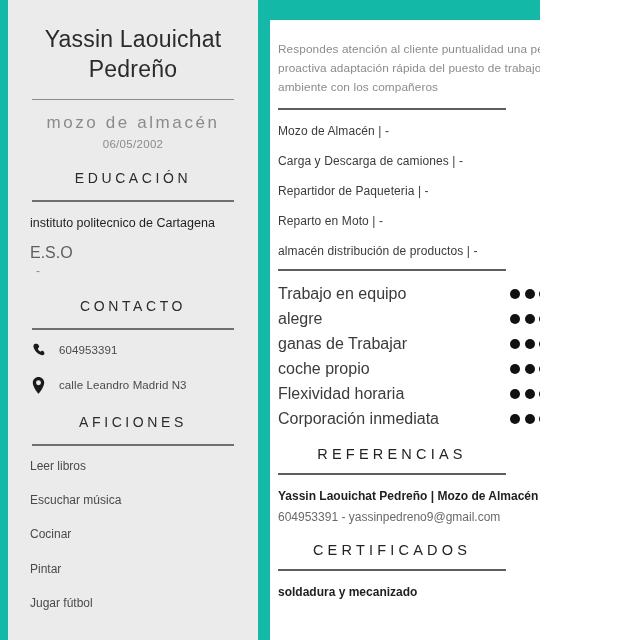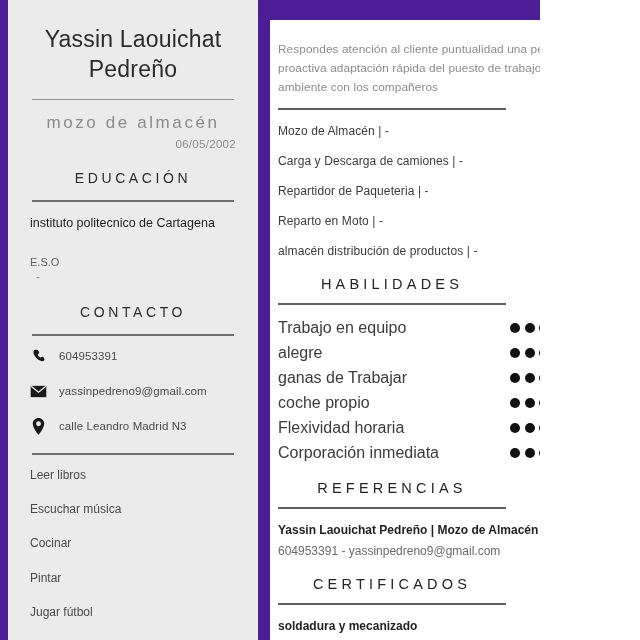--- a/index.html
+++ b/index.html
@@ -8,21 +8,21 @@
     width: 640px;
     height: 640px;
     background: #ffffff;
     font-family: "Liberation Sans", sans-serif;
   }
 
   #resume {
     position: relative;
     width: 540px;
     height: 640px;
-    background: #4c1d95;
+    background: #14b8a6;
     overflow: hidden;
     display: flex;
   }
 
   
   .left-panel {
     position: absolute;
     left: 8px;
     top: 0;
     width: 250px;
@@ -54,21 +54,21 @@
   }
 
   .job-title {
     text-align: center;
     font-size: 17px;
     color: #8b8b8b;
     letter-spacing: 2.6px;
     line-height: 1.3;
   }
   .birthdate {
-    text-align: right;
+    text-align: center;
     font-size: 11.5px;
     color: #8b8b8b;
     margin-top: 4px;
     letter-spacing: 0.3px;
   }
 
   .sec-head {
     text-align: center;
     font-size: 14px;
     color: #2b2b2b;
@@ -76,23 +76,23 @@
     margin-top: 20px;
   }
 
   .edu-school {
     font-size: 12.5px;
     font-weight: normal;
     color: #1f1f1f;
     line-height: 1.45;
   }
   .edu-level {
-    font-size: 11px;
+    font-size: 16px;
     color: #5f5f5f;
-    margin-top: 24px;
+    margin-top: 12px;
   }
   .edu-dash {
     font-size: 12px;
     color: #8b8b8b;
     margin-top: 2px;
     padding-left: 6px;
   }
 
   .contact-row {
     display: flex;
@@ -236,39 +236,31 @@
 
     <div class="contact-row">
       <span class="c-icon">
         <svg width="16" height="16" viewBox="0 0 24 24" fill="#1a1a1a">
           <path d="M6.6 2.5c-.9 0-1.7.5-2.2 1.3-.9 1.5-.9 3.4-.2 5.2 1 2.6 2.8 5.1 5.1 7.1 2.2 1.9 4.7 3.3 7 3.6 1.4.2 2.7-.2 3.5-1.3.5-.7.6-1.6.2-2.3l-1.4-2.3c-.4-.7-1.3-.9-2-.6l-2 .9c-.4.2-.9.1-1.3-.2-1.1-.9-2.1-2-2.8-3.2-.2-.4-.2-.9.1-1.2l1.3-1.6c.5-.6.5-1.5.1-2.1L10.4 3.4c-.4-.6-1-.9-1.7-.9H6.6z"></path>
         </svg>
       </span>
       <span class="contact-text">604953391</span>
     </div>
 
-    <div class="contact-row">
-      <span class="c-icon">
-        <svg width="17" height="13" viewBox="0 0 24 18" fill="#1a1a1a">
-          <path d="M1 1h22v16H1z"></path>
-          <path d="M1.6 1.6L12 10 22.4 1.6" stroke="#ebebeb" stroke-width="1.8" fill="none"></path>
-        </svg>
-      </span>
-      <span class="contact-text">yassinpedreno9@gmail.com</span>
-    </div>
 
     <div class="contact-row">
       <span class="c-icon">
         <svg width="13" height="17" viewBox="0 0 16 22" fill="#1a1a1a">
           <path d="M8 0C3.9 0 .6 3.3.6 7.4c0 5.2 6.1 13 7.4 14.4 1.3-1.4 7.4-9.2 7.4-14.4C15.4 3.3 12.1 0 8 0zm0 10.6a3.2 3.2 0 110-6.4 3.2 3.2 0 010 6.4z"></path>
         </svg>
       </span>
       <span class="contact-text">calle Leandro Madrid N3</span>
     </div>
 
+    <div class="sec-head">AFICIONES</div>
     <div class="rule thick"></div>
     <div class="hobbies">
       <div class="hobby">Leer libros</div>
       <div class="hobby">Escuchar música</div>
       <div class="hobby">Cocinar</div>
       <div class="hobby">Pintar</div>
       <div class="hobby">Jugar fútbol</div>
     </div>
   </div>
 
@@ -278,21 +270,20 @@
 
     <div class="rule-r"></div>
     <div>
       <div class="exp-item">Mozo de Almacén  |  -</div>
       <div class="exp-item">Carga y Descarga de camiones |  -</div>
       <div class="exp-item">Repartidor de Paqueteria  |  -</div>
       <div class="exp-item">Reparto en Moto  |  -</div>
       <div class="exp-item">almacén distribución de productos  |  -</div>
     </div>
 
-    <div class="sec-head-r">HABILIDADES</div>
     <div class="rule-r"></div>
     <div id="skills-list">
         <div class="skill-row">
           <div class="skill-name">Trabajo en equipo</div>
           <div class="dots">
             <span class="dot"></span>
             <span class="dot"></span>
             <span class="dot"></span>
             <span class="dot"></span>
             <span class="dot"></span>

